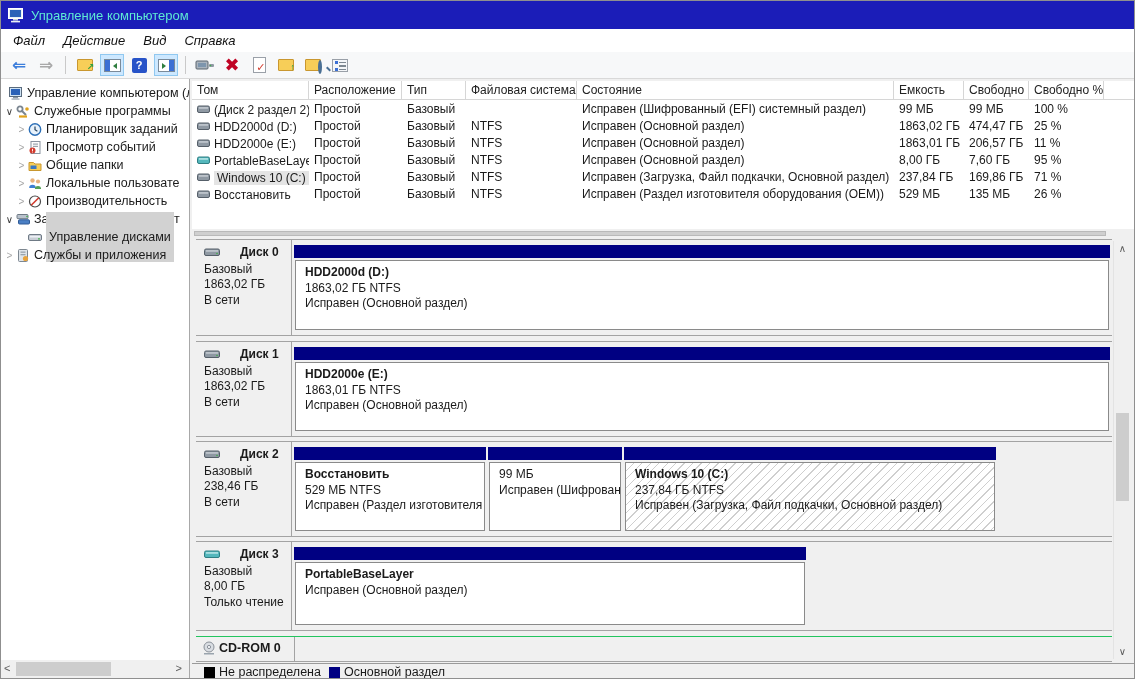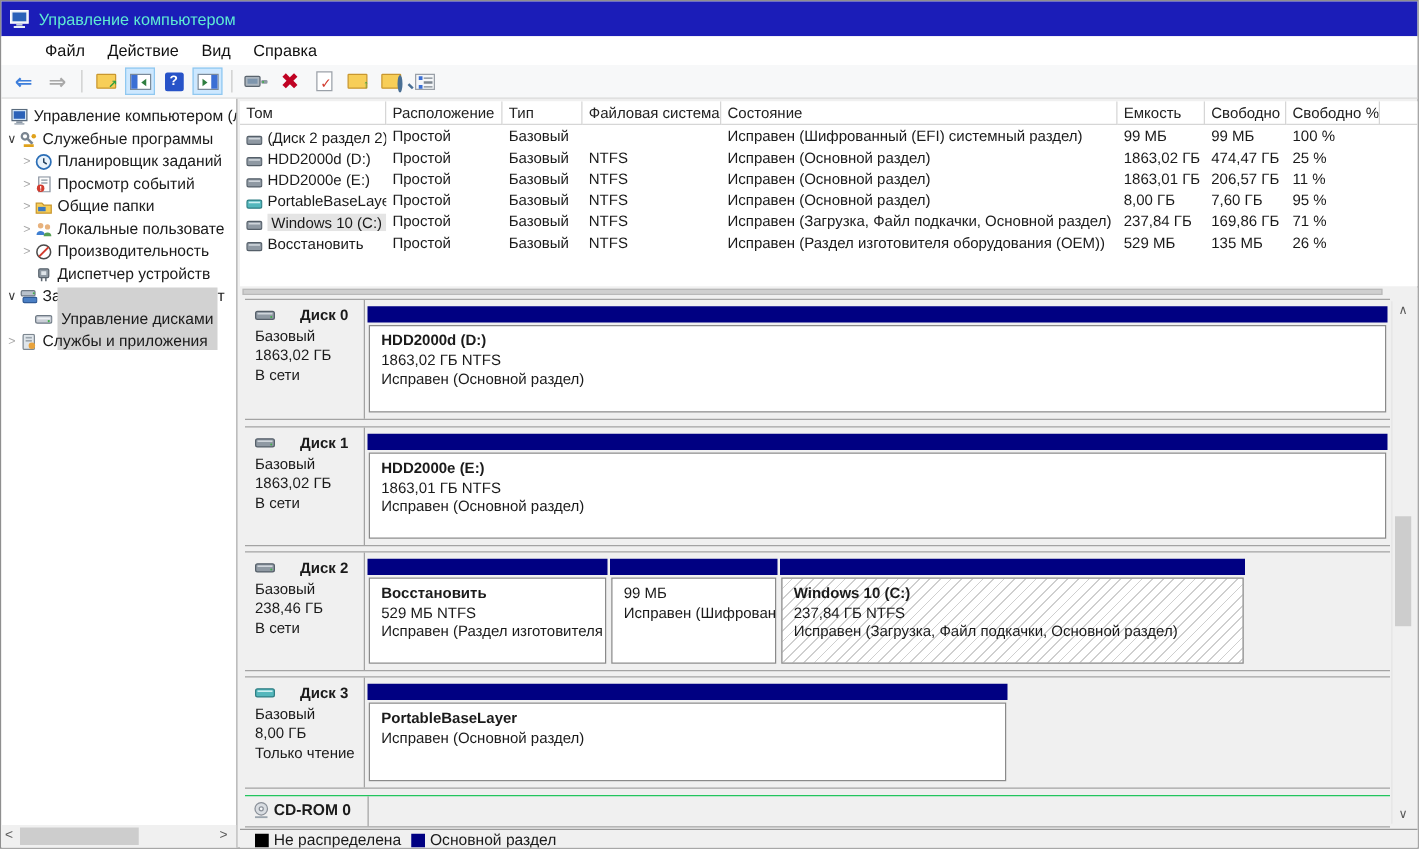--- a/index.html
+++ b/index.html
@@ -7,21 +7,21 @@
   body { font-family:"Liberation Sans","DejaVu Sans",sans-serif; font-size:12px; color:#1a1a1a; background:#f0f0f0; }
 
   .window { position:absolute; left:0; top:0; width:1135px; height:679px; background:#f0f0f0; border:1px solid #8f8f8f; overflow:hidden; }
 
   
   .titlebar { position:absolute; left:0; top:0; width:100%; height:28px; background:#1b1db8; display:flex; align-items:center; padding-left:7px; }
   .titlebar .app-icon { margin-right:7px; display:inline-flex; }
   .titlebar .title-text { color:#5eead4; font-size:13px; }
 
   
-  .menubar { position:absolute; left:0; top:28px; width:100%; height:23px; background:#ffffff; display:flex; align-items:center; padding-left:26px; }
+  .menubar { position:absolute; left:0; top:28px; width:100%; height:23px; background:#ffffff; display:flex; align-items:center; padding-left:3px;font-style:italic; }
   .menubar .menu-item { padding:2px 9px; font-size:13px; color:#111; cursor:default; }
 
   
   .toolbar { position:absolute; left:0; top:51px; width:100%; height:27px; background:#f7f8f9; border-bottom:1px solid #d9d9d9; display:flex; align-items:center; padding-left:6px; gap:3px; }
   .tbtn { width:24px; height:22px; display:inline-flex; align-items:center; justify-content:center; border:1px solid transparent; }
   .tbtn.pressed { background:#cde8ff; border:1px solid #90c8f0; }
   .tsep { width:1px; height:18px; background:#c9c9c9; margin:0 4px; }
   .arrow-glyph { font-size:17px; font-weight:bold; line-height:1; }
   .back-col { color:#3d7edb; }
   .fwd-col { color:#a9a9a9; }
@@ -61,21 +61,21 @@
   .sb-hscroll .thumb { position:absolute; left:15px; top:2px; width:95px; height:14px; background:#cdcdcd; }
 
   
   .content { position:absolute; left:191px; top:0; width:944px; height:601px; }
 
   
   .listpane { position:absolute; left:0; top:2px; width:944px; height:148px; background:#ffffff; overflow:hidden; }
   .vtable { display:grid; grid-template-columns:117px 93px 64px 111px 317px 70px 65px 75px 1fr; }
   .vhead { font-size:12px; color:#222; border-right:1px solid #d6d6d6; border-bottom:1px solid #d6d6d6; padding:2px 5px 3px 5px; height:19px; white-space:nowrap; overflow:hidden; }
   .vcell { padding:2px 5px 0 5px; height:17px; white-space:nowrap; overflow:hidden; font-size:12px; }
-  .vname { display:flex; align-items:flex-end; gap:4px; }
+  .vname { display:flex; align-items:center; gap:4px; }
   .vname svg { flex:0 0 auto; }
   .sel-cell { background:#e4e4e4; padding:0 3px; }
   .list-hscroll { position:absolute; left:0; top:151px; width:944px; height:7px; background:#f0f0f0; }
   .list-hscroll .thumb { position:absolute; left:2px; top:1px; width:912px; height:5px; background:#cfcfcf; border:1px solid #b9b9b9; }
 
   
   .graphpane { position:absolute; left:0; top:158px; width:944px; height:443px; background:#f0f0f0; overflow:hidden; }
   .diskrow { position:absolute; left:4px; width:916px; border-top:1px solid #a3a3a3; border-bottom:1px solid #a3a3a3; }
   .infobox { position:absolute; left:0; top:0; width:96px; height:100%; border-right:1px solid #a3a3a3; padding:5px 0 0 8px; line-height:15.5px; font-size:12px; overflow:hidden; white-space:nowrap; }
   .infobox .dname { font-weight:bold; display:flex; align-items:center; gap:20px; margin-bottom:1px; }
@@ -258,30 +258,20 @@
 
         <div class="trow lvl2">
           <span class="chev col">&gt;</span>
           <svg class="ticon" width="14" height="13" viewBox="0 0 14 13">
               <circle cx="7" cy="6.5" r="5.5" fill="#ffffff" stroke="#4a4a4a" stroke-width="1.2"></circle>
               <line x1="3.2" y1="10.3" x2="10.8" y2="2.7" stroke="#d23b2e" stroke-width="1.6"></line>
             </svg>
           <span class="tlabel">Производительность</span>
         </div>
 
-        <div class="trow lvl2">
-          <span class="chev"></span>
-          <svg class="ticon" width="14" height="13" viewBox="0 0 14 13">
-              <rect x="3" y="2" width="8" height="7" rx="1" fill="#8f99a3" stroke="#5a646e"></rect>
-              <rect x="5" y="4" width="4" height="3" fill="#dfe5ea"></rect>
-              <rect x="4.7" y="9" width="1.2" height="3" fill="#5a646e"></rect>
-              <rect x="8.1" y="9" width="1.2" height="3" fill="#5a646e"></rect>
-            </svg>
-          <span class="tlabel">Диспетчер устройств</span>
-        </div>
 
         <div class="trow lvl1">
           <span class="chev exp">∨</span>
           <svg class="ticon" width="14" height="13" viewBox="0 0 14 13">
               <rect x="1" y="1.5" width="11" height="4.2" rx="1" fill="#b9c2cc" stroke="#6f7a85"></rect>
               <rect x="2.5" y="6.8" width="11" height="4.2" rx="1" fill="#4a7fc4" stroke="#2f5a96"></rect>
               <circle cx="11" cy="3.5" r="0.8" fill="#3fae49"></circle>
             </svg>
           <span class="tlabel">Запоминающие устройст</span>
         </div>

